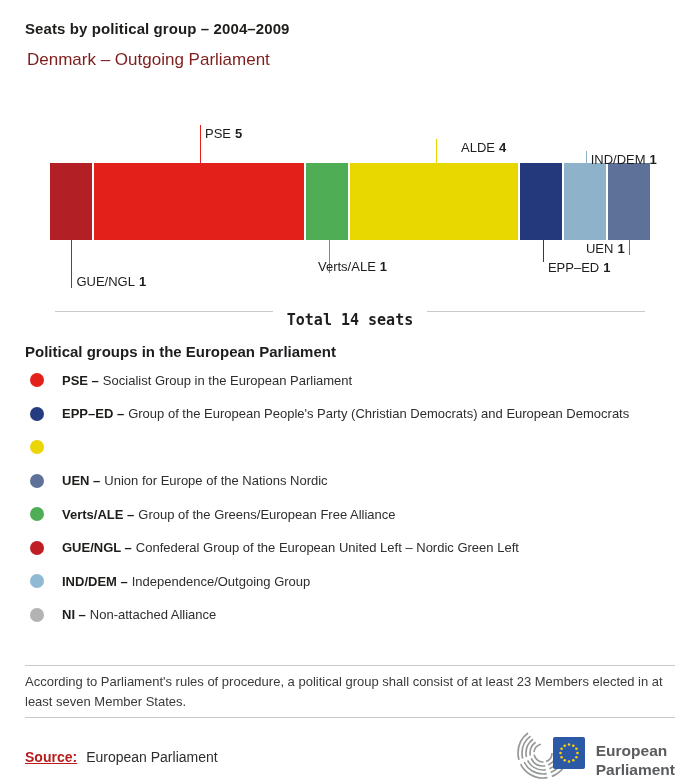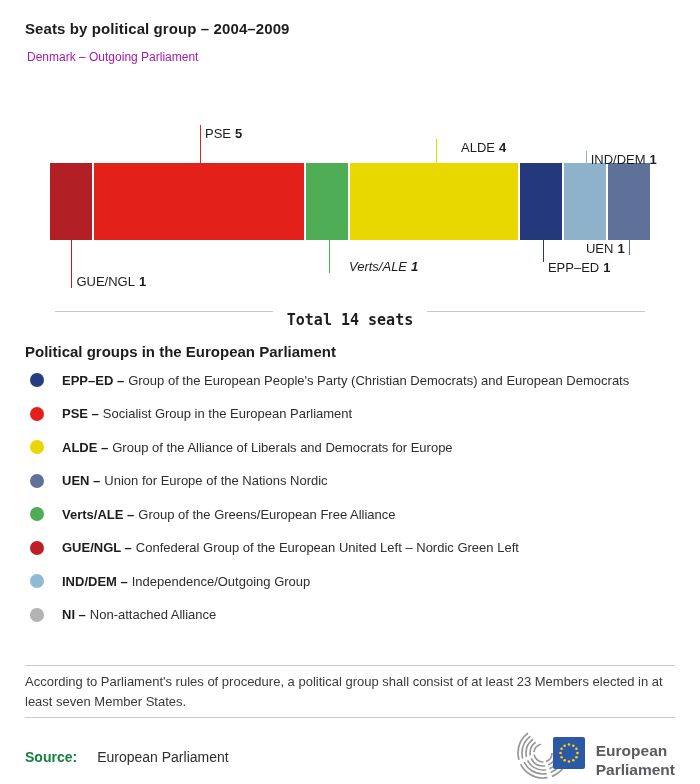--- a/index.html
+++ b/index.html
@@ -1,21 +1,21 @@
 <!DOCTYPE html>
 <html><head>
 <meta charset="utf-8">
 <style>
   html,body{margin:0;padding:0;background:#fff;}
   .page{
     position:relative;width:700px;height:784px;background:#ffffff;
     font-family:"Liberation Sans", sans-serif;color:#1d1d1b;overflow:hidden;
   }
   .title{position:absolute;left:25px;top:20px;font-size:15px;font-weight:bold;letter-spacing:.1px;}
-  .subtitle{position:absolute;left:27px;top:50px;font-size:12px;color:#a21caf;}
+  .subtitle{position:absolute;left:27px;top:50px;font-size:17px;color:#7f1d1d;}
   
   .chart{position:absolute;left:50px;top:120px;width:600px;height:172px;}
   .bar{position:absolute;left:0;top:43px;width:600px;height:77px;display:flex;}
   .seg{height:100%;}
   .seg:not(:last-child){border-right:2px solid #ffffff;}
   .tick{position:absolute;width:1px;}
   .callout{position:absolute;font-size:13px;white-space:nowrap;color:#1d1d1b;}
   .callout .val{font-weight:bold;margin-left:4px;}
   
   .total-divider{position:absolute;left:55px;right:55px;top:311px;display:flex;align-items:flex-start;}
@@ -30,21 +30,21 @@
   .legend-row{display:flex;align-items:center;height:16px;margin-bottom:17.5px;}
   .dot{width:14px;height:14px;border-radius:50%;flex:0 0 14px;margin-left:5px;}
   .legend-text{margin-left:18px;font-size:13px;color:#2e2e2d;white-space:nowrap;}
   .legend-text b{color:#1d1d1b;margin-right:4px;}
   
   .rule{position:absolute;left:25px;right:25px;height:1px;background:#c9c9c9;}
   .rule-1{top:665px;}
   .rule-2{top:717px;}
   .note{position:absolute;left:25px;top:672px;width:645px;font-size:13px;line-height:1.55;color:#3a3a39;}
   .source{position:absolute;left:25px;top:749px;font-size:14px;color:#2e2e2d;}
-  .source b{color:#15803d;margin-right:20px;}
+  .source b{color:#b91c1c;margin-right:9px;text-decoration:underline;}
   .logo{position:absolute;right:25px;top:727px;display:flex;align-items:flex-end;}
   .logo-text{margin-left:7px;font-size:15.5px;font-weight:bold;color:#595b5e;line-height:1.18;}
 </style>
 </head>
 <body>
 
 <div class="page">
 
   <div class="title">Seats by political group – 2004–2009</div>
   <div class="subtitle">Denmark – Outgoing Parliament</div>
@@ -57,50 +57,49 @@
         <div class="seg" style="flex-grow: 4; background: rgb(233, 215, 0);"></div>
         <div class="seg" style="flex-grow: 1; background: rgb(36, 57, 123);"></div>
         <div class="seg" style="flex-grow: 1; background: rgb(143, 178, 203);"></div>
         <div class="seg" style="flex-grow: 1; background: rgb(94, 114, 153);"></div>
       </div>
   <div class="tick" style="left: 21.4px; background: rgb(178, 31, 36); height: 48px; top: 120px;"></div>
       <div class="callout" style="left: 26.4px; top: 154px;"><span>GUE/NGL</span><span class="val">1</span></div>
       <div class="tick" style="left: 150px; background: rgb(227, 33, 26); height: 38px; top: 5px;"></div>
       <div class="callout" style="left: 155px; top: 6px;"><span>PSE</span><span class="val">5</span></div>
       <div class="tick" style="left: 278.6px; background: rgb(79, 173, 85); height: 33px; top: 120px;"></div>
-      <div class="callout" style="left: 299px; top: 139px; font-style: italic;"><span>Verts/ALE</span><span class="val">1</span></div>
+      <div class="callout" style="left: 268px; top: 139px;"><span>Verts/ALE</span><span class="val">1</span></div>
       <div class="tick" style="left: 385.7px; background: rgb(233, 215, 0); height: 24px; top: 19px;"></div>
       <div class="callout" style="left: 411px; top: 20px;"><span>ALDE</span><span class="val">4</span></div>
       <div class="tick" style="left: 492.9px; background: rgb(36, 57, 123); height: 22px; top: 120px;"></div>
       <div class="callout" style="left: 497.9px; top: 140px;"><span>EPP–ED</span><span class="val">1</span></div>
       <div class="tick" style="left: 535.7px; background: rgb(143, 178, 203); height: 12px; top: 31px;"></div>
       <div class="callout" style="left: 540.7px; top: 32px;"><span>IND/DEM</span><span class="val">1</span></div>
       <div class="tick" style="left: 578.6px; background: rgb(94, 114, 153); height: 15px; top: 120px;"></div>
       <div class="callout" style="right: 25.4px; top: 121px;"><span>UEN</span><span class="val">1</span></div>
     </div>
 
   <div class="total-divider">
     <span class="line"></span>
     <span class="total-text">Total 14 seats</span>
     <span class="line"></span>
   </div>
 
   <div class="legend-heading">Political groups in the European Parliament</div>
   <div class="legend" id="legend-list">
       <div class="legend-row">
+        <span class="dot" style="background: rgb(227, 33, 26);"></span>
+        <span class="legend-text"><b>PSE –</b><span>Socialist Group in the European Parliament</span></span>
+      </div>
+      <div class="legend-row">
         <span class="dot" style="background: rgb(37, 60, 128);"></span>
         <span class="legend-text"><b>EPP–ED –</b><span>Group of the European People's Party (Christian Democrats) and European Democrats</span></span>
       </div>
       <div class="legend-row">
-        <span class="dot" style="background: rgb(227, 33, 26);"></span>
-        <span class="legend-text"><b>PSE –</b><span>Socialist Group in the European Parliament</span></span>
-      </div>
-      <div class="legend-row">
         <span class="dot" style="background: rgb(234, 214, 5);"></span>
-        <span class="legend-text"><b>ALDE –</b><span>Group of the Alliance of Liberals and Democrats for Europe</span></span>
       </div>
       <div class="legend-row">
         <span class="dot" style="background: rgb(94, 114, 153);"></span>
         <span class="legend-text"><b>UEN –</b><span>Union for Europe of the Nations Nordic</span></span>
       </div>
       <div class="legend-row">
         <span class="dot" style="background: rgb(79, 173, 85);"></span>
         <span class="legend-text"><b>Verts/ALE –</b><span>Group of the Greens/European Free Alliance</span></span>
       </div>
       <div class="legend-row">

